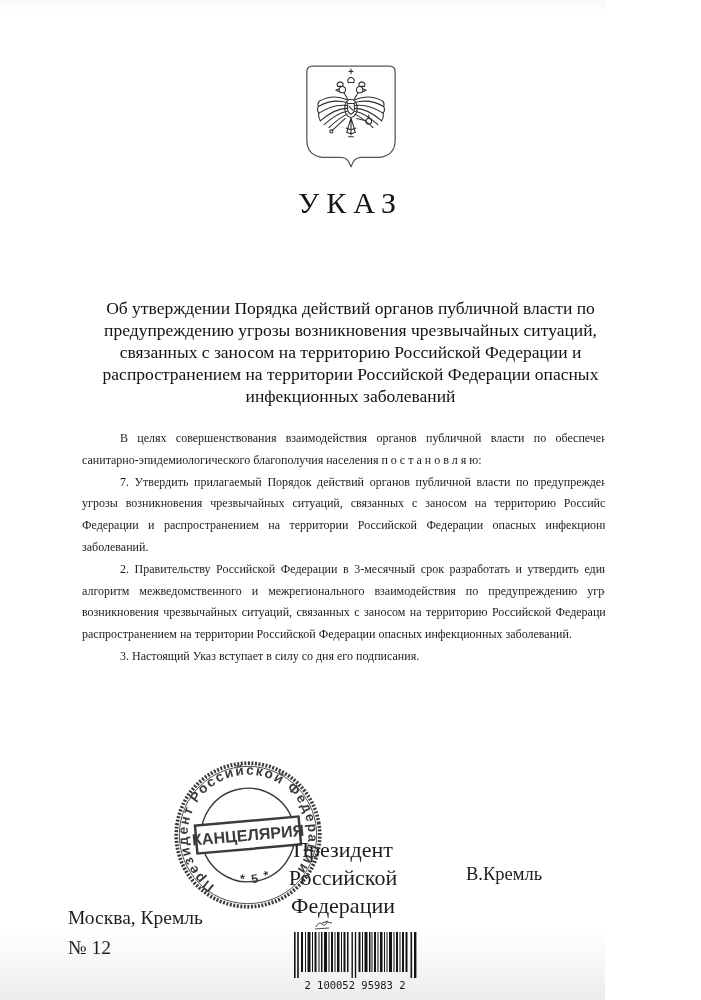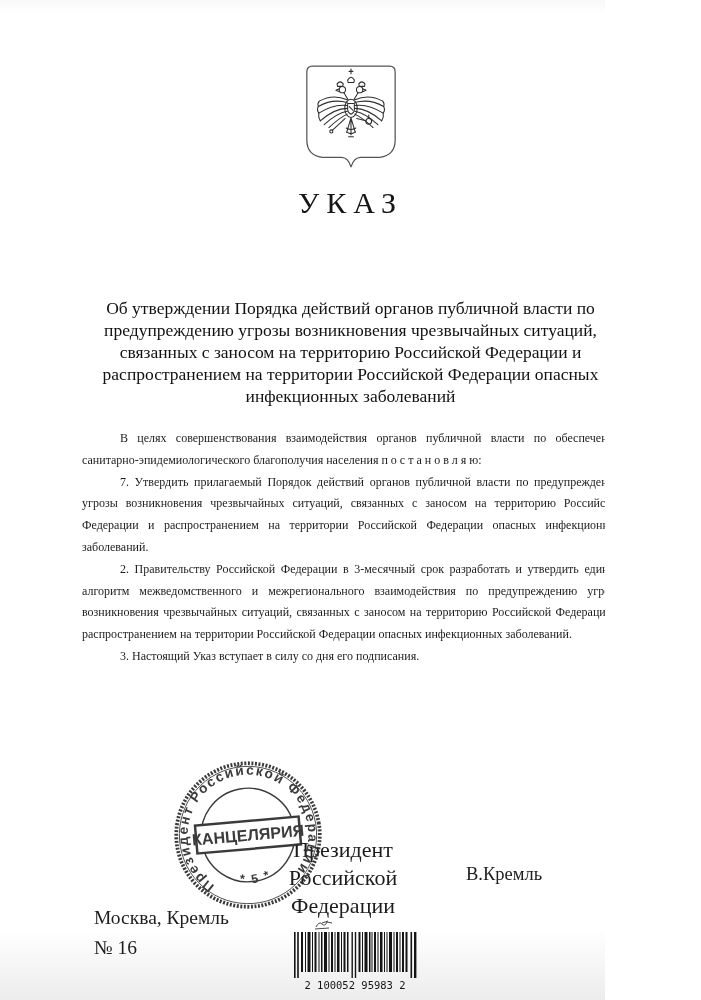--- a/index.html
+++ b/index.html
@@ -33,21 +33,21 @@
   
   .sig-block {
     position:absolute; left:236px; top:836px; width:214px; text-align:center;
     font-size:22px; line-height:28px;
   }
   .sig-name { position:absolute; left:466px; top:864px; font-size:18.5px; }
   
   .stamp { position:absolute; left:170px; top:757px; width:156px; height:156px; opacity:.92; }
   
   .footer-block {
-    position:absolute; left:94px; top:903px; font-size:19.5px; line-height:29.5px;
+    position:absolute; left:68px; top:903px; font-size:19.5px; line-height:29.5px;
   }
   .barcode { position:absolute; left:291px; top:916px; width:132px; height:76px; }
 </style>
 </head>
 <body>
 
 <div class="page">
 
   <svg class="emblem" viewBox="0 0 100 112" fill="none" stroke="#2e2e2e" stroke-width="1.1" stroke-linecap="round" stroke-linejoin="round">
 
@@ -130,21 +130,21 @@
       </text>
     </g>
     <g transform="rotate(-5 75 75)">
       <rect x="25" y="61.5" width="100" height="27" stroke-width="2.4" fill="#ffffff"></rect>
       <text x="75" y="80.5" text-anchor="middle" font-family="Liberation Sans, sans-serif" font-size="15.5" font-weight="bold" fill="#2b2b2b" stroke="none">КАНЦЕЛЯРИЯ</text>
     </g>
   </svg>
 
   <div class="footer-block">
     <div>Москва, Кремль</div>
-    <div>№ 16</div>
+    <div>№ 12</div>
   </div>
 
   <svg class="barcode" viewBox="0 0 132 76">
 
     <path d="M25,11 q3,-6 6,-3 t5,-2 l5,1 M24,13 l14,-1 M31,7 l6,-2" stroke="#333" stroke-width="0.9" fill="none"></path>
     <g fill="#151515">
 
       <rect x="3" y="16" width="1.6" height="46"></rect>
         <rect x="6.2" y="16" width="1.6" height="46"></rect>
 

